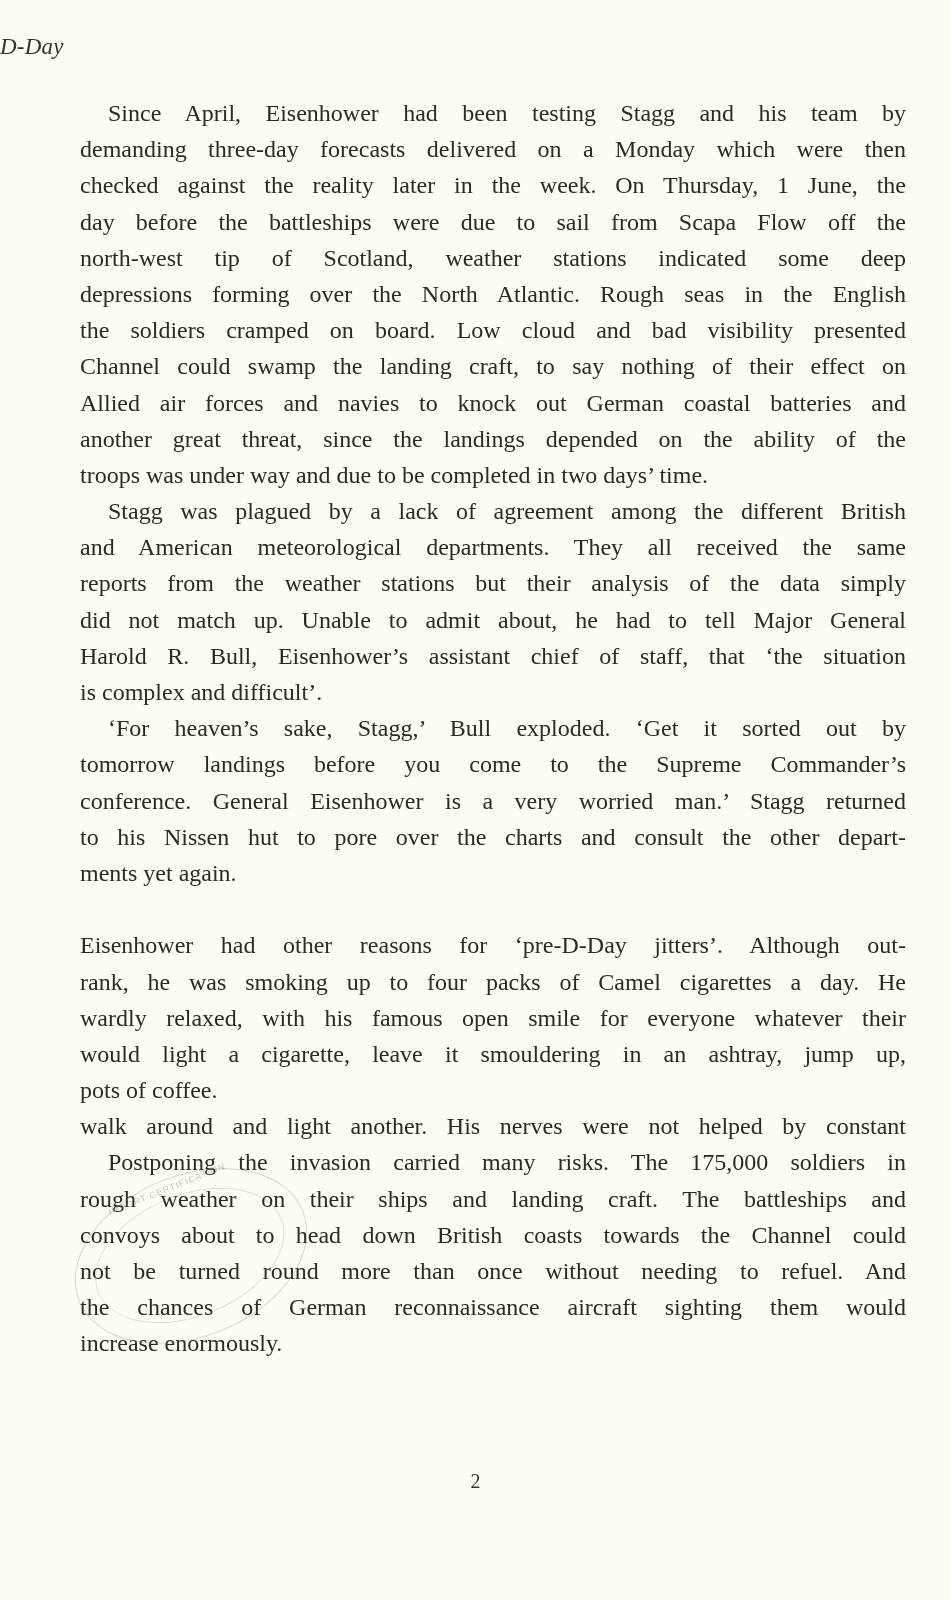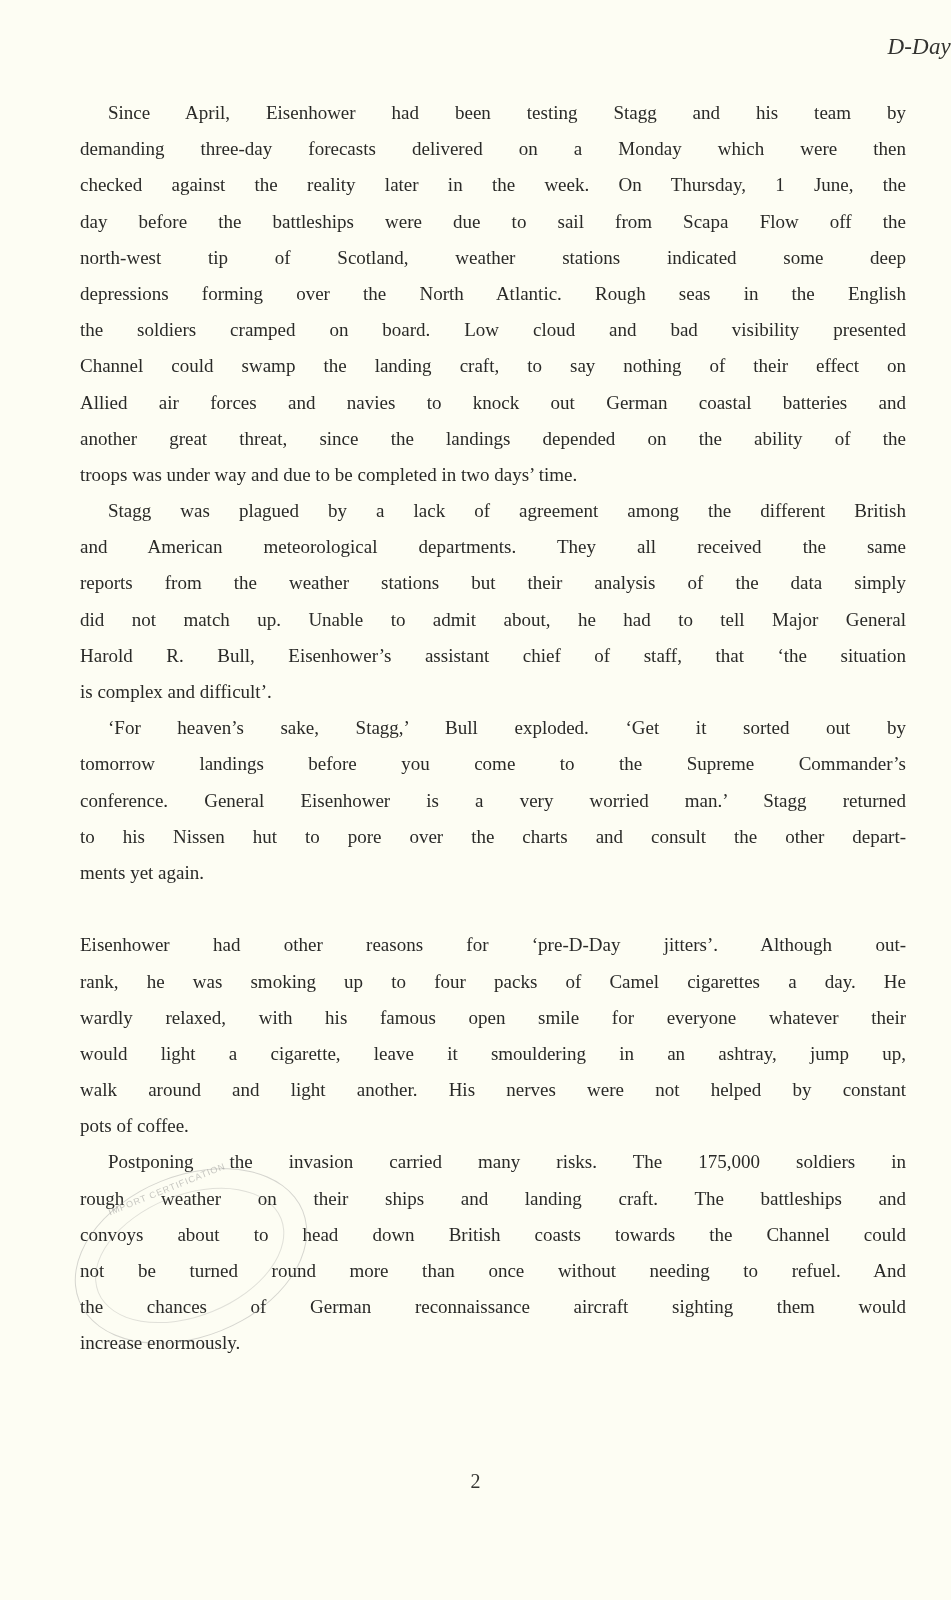--- a/index.html
+++ b/index.html
@@ -20,37 +20,37 @@
       left: 0;
       top: 0;
       width: 951px;
       height: 1600px;
     }
     .running-head {
       position: absolute;
       top: 34px;
       left: 0;
       width: 951px;
-      text-align: right;
+      text-align: left;
       font-style: italic;
       font-size: 23px;
       letter-spacing: 0.2px;
       color: #333330;
     }
     .body-text {
       position: absolute;
       left: 80px;
       top: 95px;
       width: 826px;
     }
     .line {
       display: block;
       height: 36.2px;
       line-height: 36.2px;
-      font-size: 19px;
+      font-size: 24px;
       white-space: nowrap;
       text-align: justify;
       text-align-last: justify;
     }
     .line.indent {
       padding-left: 28px;
     }
     .line.last {
       text-align-last: left;
     }
@@ -131,22 +131,22 @@
         <span class="line">conference. General Eisenhower is a very worried man.’ Stagg returned</span>
         <span class="line">to his Nissen hut to pore over the charts and consult the other depart-</span>
         <span class="line last">ments yet again.</span>
       </div>
       <span class="section-break"></span>
       <div>
         <span class="line">Eisenhower had other reasons for ‘pre-D-Day jitters’. Although out-</span>
         <span class="line">rank, he was smoking up to four packs of Camel cigarettes a day. He</span>
         <span class="line">wardly relaxed, with his famous open smile for everyone whatever their</span>
         <span class="line">would light a cigarette, leave it smouldering in an ashtray, jump up,</span>
+        <span class="line last">pots of coffee.</span>
         <span class="line">walk around and light another. His nerves were not helped by constant</span>
-        <span class="line last">pots of coffee.</span>
       </div>
       <div>
         <span class="line indent">Postponing the invasion carried many risks. The 175,000 soldiers in</span>
         <span class="line">rough weather on their ships and landing craft. The battleships and</span>
         <span class="line">convoys about to head down British coasts towards the Channel could</span>
         <span class="line">not be turned round more than once without needing to refuel. And</span>
         <span class="line">the chances of German reconnaissance aircraft sighting them would</span>
         <span class="line last">increase enormously.</span>
       </div>
     </div>

